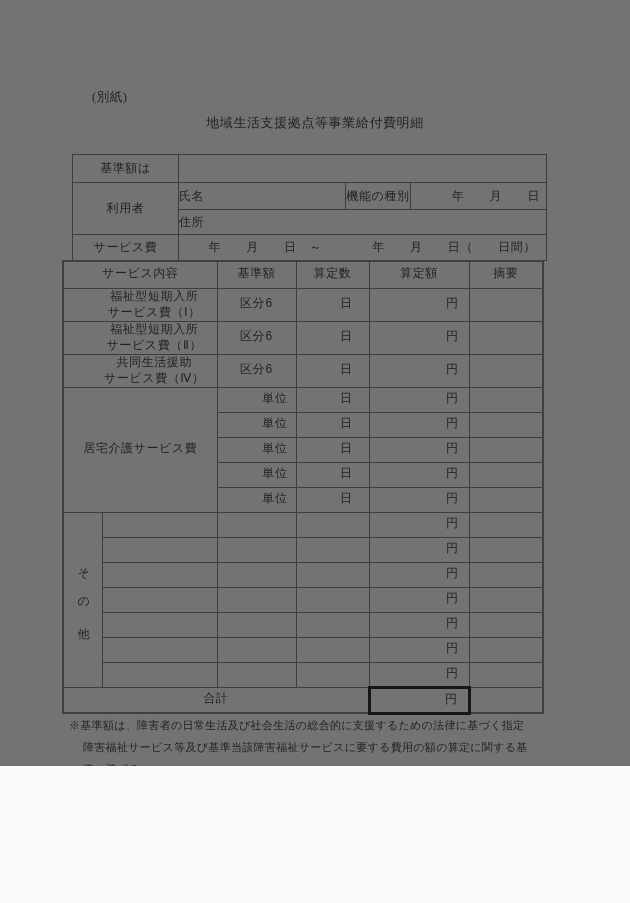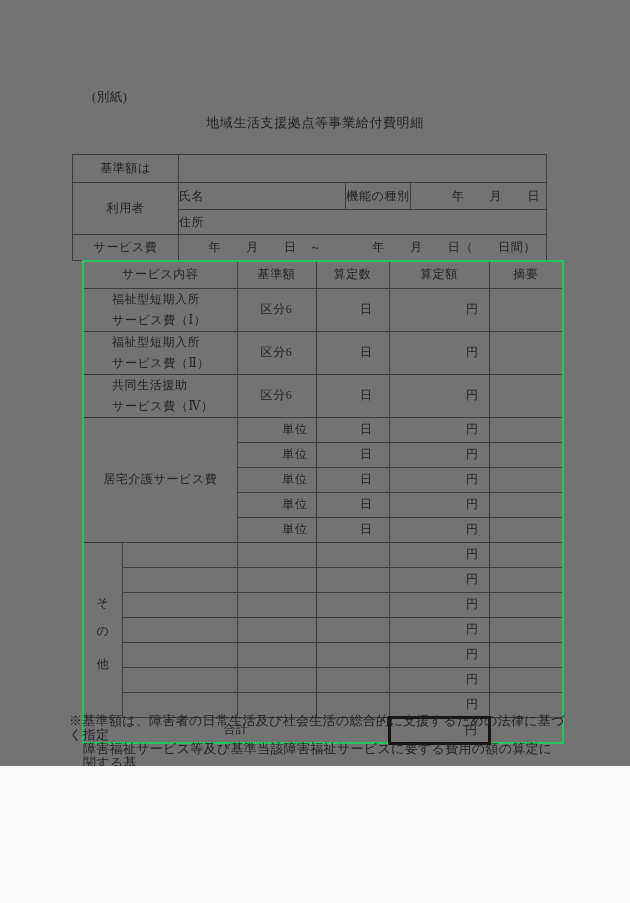--- a/index.html
+++ b/index.html
@@ -13,42 +13,42 @@
 
   .attachment{position:absolute;left:92px;top:89px;font-size:12.5px;letter-spacing:0.5px;}
   .title{position:absolute;left:0;top:114px;width:630px;text-align:center;
          font-size:13px;letter-spacing:0.6px;}
 
   table{border-collapse:collapse;table-layout:fixed;position:absolute;}
   td{border:1px solid #3d3d3d;padding:0;vertical-align:middle;
      font-size:12px;letter-spacing:0.6px;line-height:15px;overflow:hidden;}
 
   .info{left:72px;top:154px;}
-  .svc{left:82px;top:260px;border:2px solid #22c55e;}
+  .svc{left:62px;top:260px;border:2px solid #404040;font-family:Liberation Mono, monospace;}
 
   .h25{height:25px}.h26{height:26px}.h27{height:27px}.h28{height:28px}.h33{height:33px}
 
   .c{text-align:center;}
   .l{text-align:left;padding-left:0;}
   .r{text-align:right;}
   .pr6{padding-right:6px;}
   .pr8{padding-right:8px;}
   .pr10{padding-right:10px;padding-left:12px;}
   .pr16{padding-right:16px;}
   .pre{white-space:pre;margin-top:9px;}
-  .name2{white-space:pre-line;line-height:21px;padding-left:28px;}
+  .name2{white-space:pre-line;text-align:center;line-height:16px;padding-left:28px;}
 
   .vcell{text-align:center;}
   .vtext{display:inline-block;writing-mode:vertical-rl;letter-spacing:1.35em;
          line-height:1;font-size:12px;}
 
   td.thick{border:3px solid #161616;}
 
   .footnote{position:absolute;left:69px;top:714px;width:496px;
-            font-size:13px;line-height:14px;letter-spacing:0.3px;}
+            font-size:11px;line-height:22px;letter-spacing:0.3px;}
   .footnote .ind{padding-left:14px;}
 </style>
 </head>
 <body>
 
 <div class="page">
 
   <div class="attachment">(別紙)</div>
   <div class="title">地域生活支援拠点等事業給付費明細</div>
 

